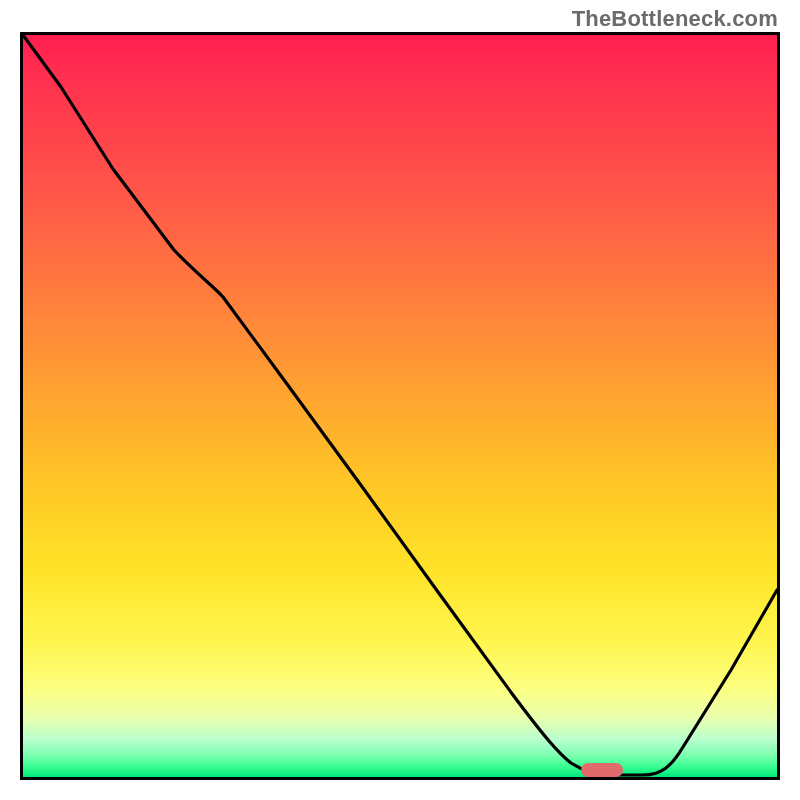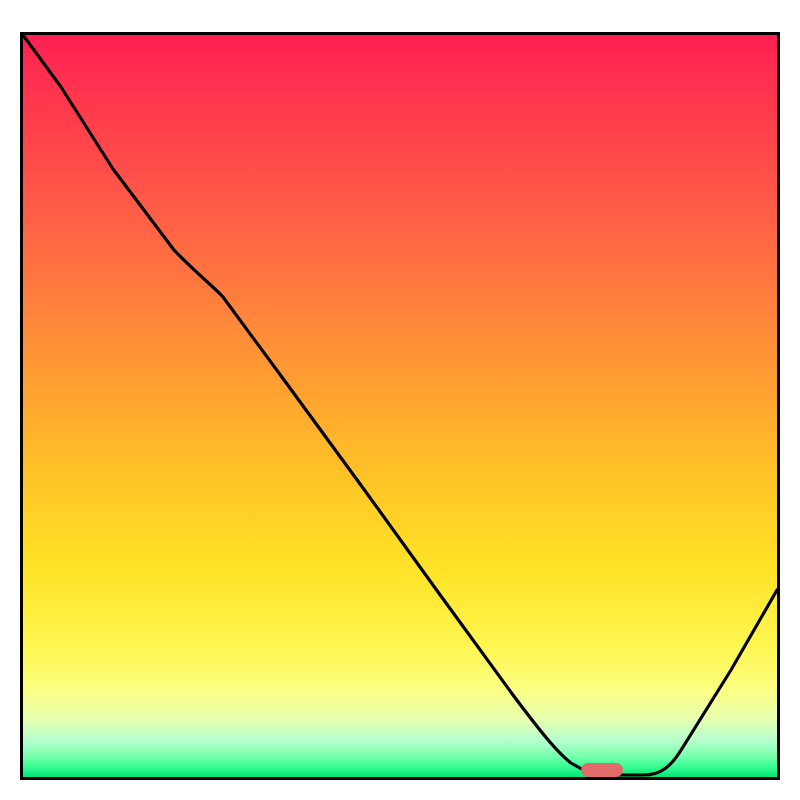--- a/index.html
+++ b/index.html
@@ -68,20 +68,21 @@
     font-weight: 600;
     color: #6b6b6b;
     letter-spacing: 0.2px;
   }
 </style>
 </head>
 <body>
 
 <div class="frame">
 
+  <div class="attribution">TheBottleneck.com</div>
 
   <div class="plot-box">
     <div class="gradient-bg"></div>
 
     <svg class="curve-svg" viewBox="0 0 754 742" preserveAspectRatio="none">
       <path fill="none" stroke="#000" stroke-width="3.2" stroke-linecap="round" stroke-linejoin="round" d="M 0 0
                L 38 52
                L 90 134
                L 151 215
                C 175 240 188 249 200 262

